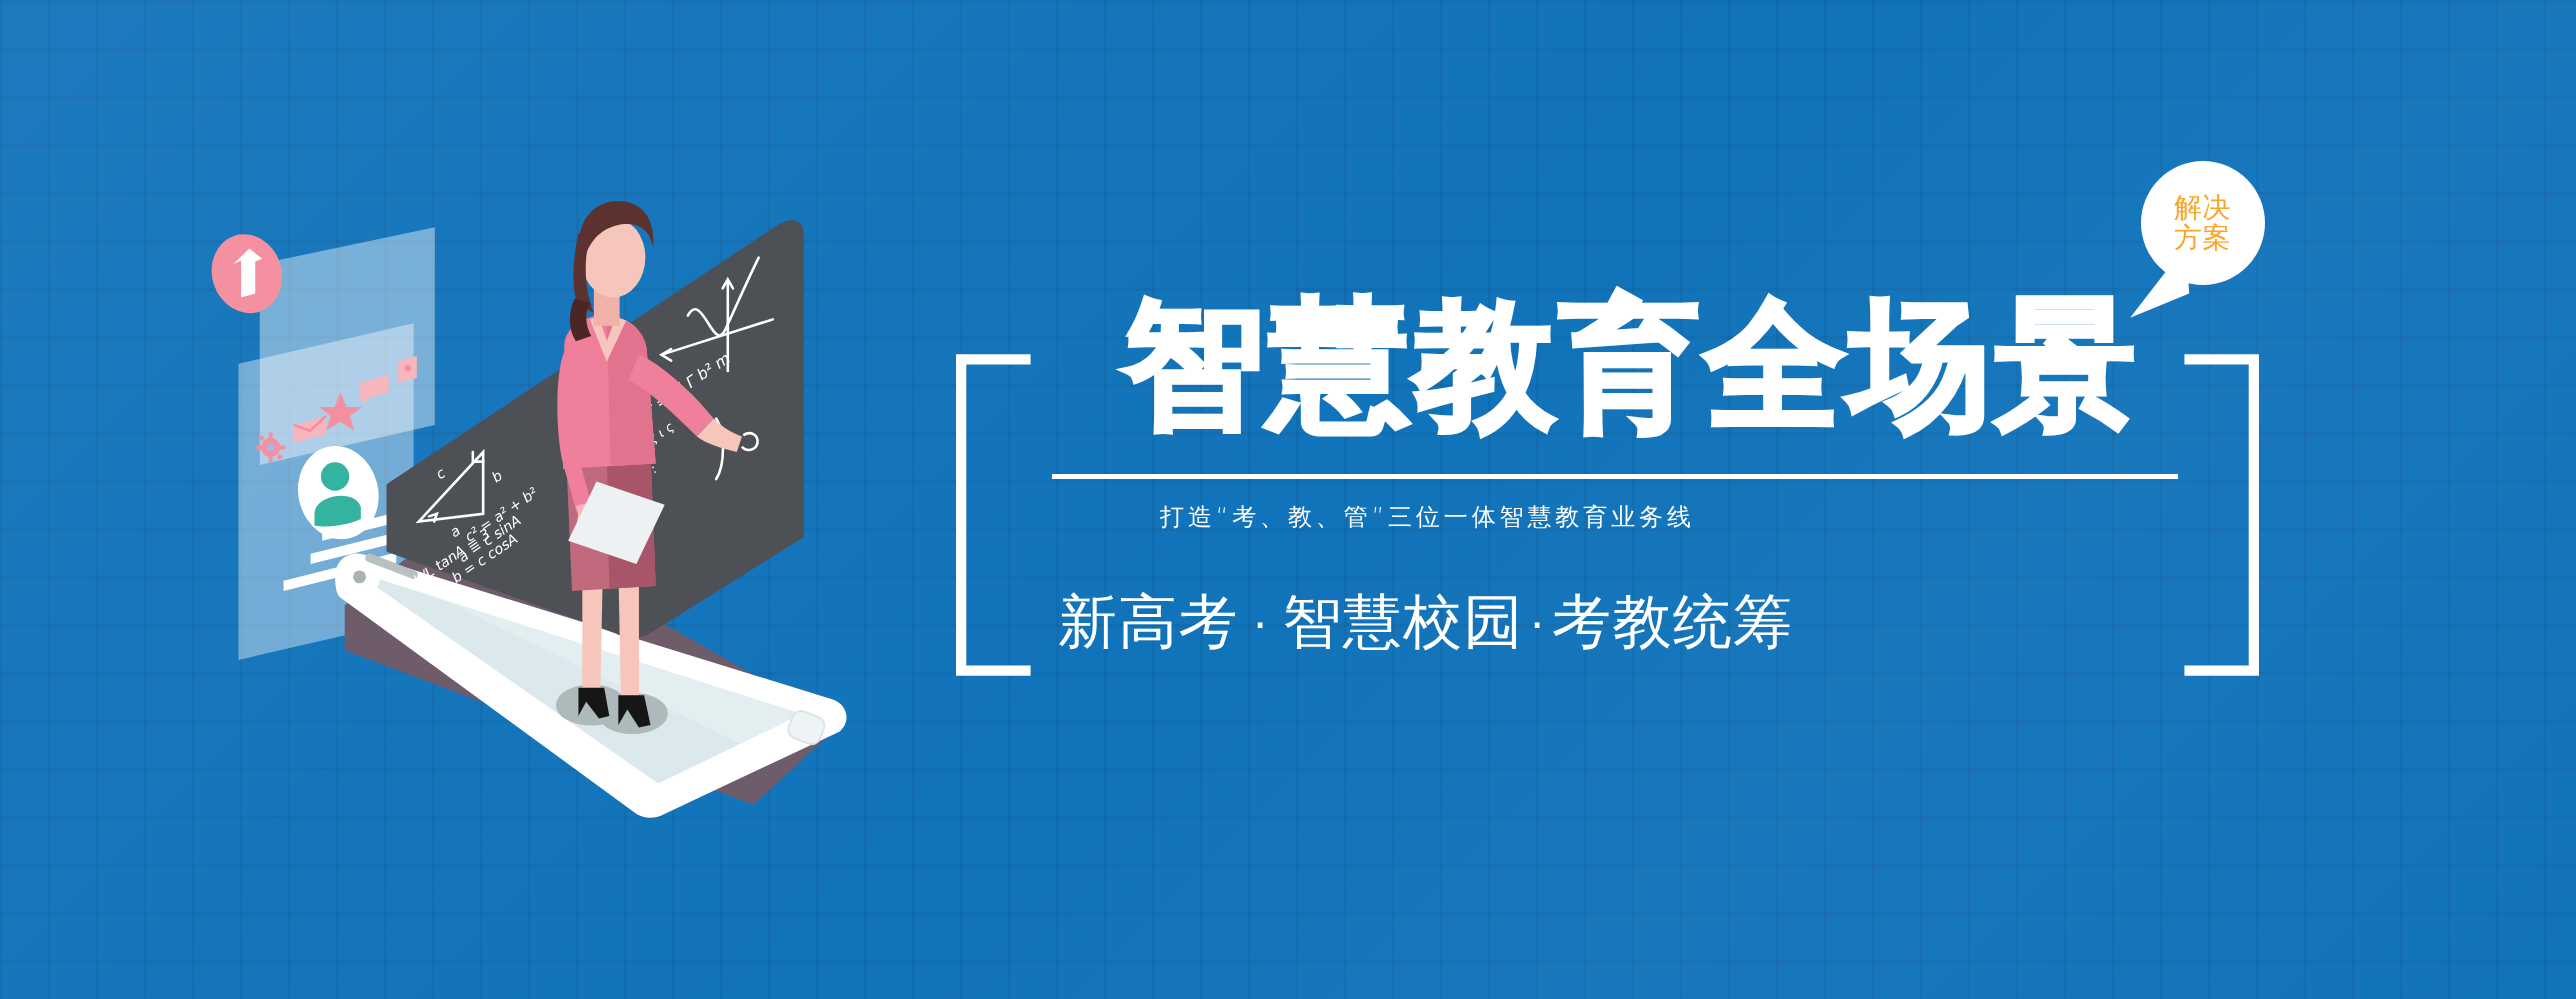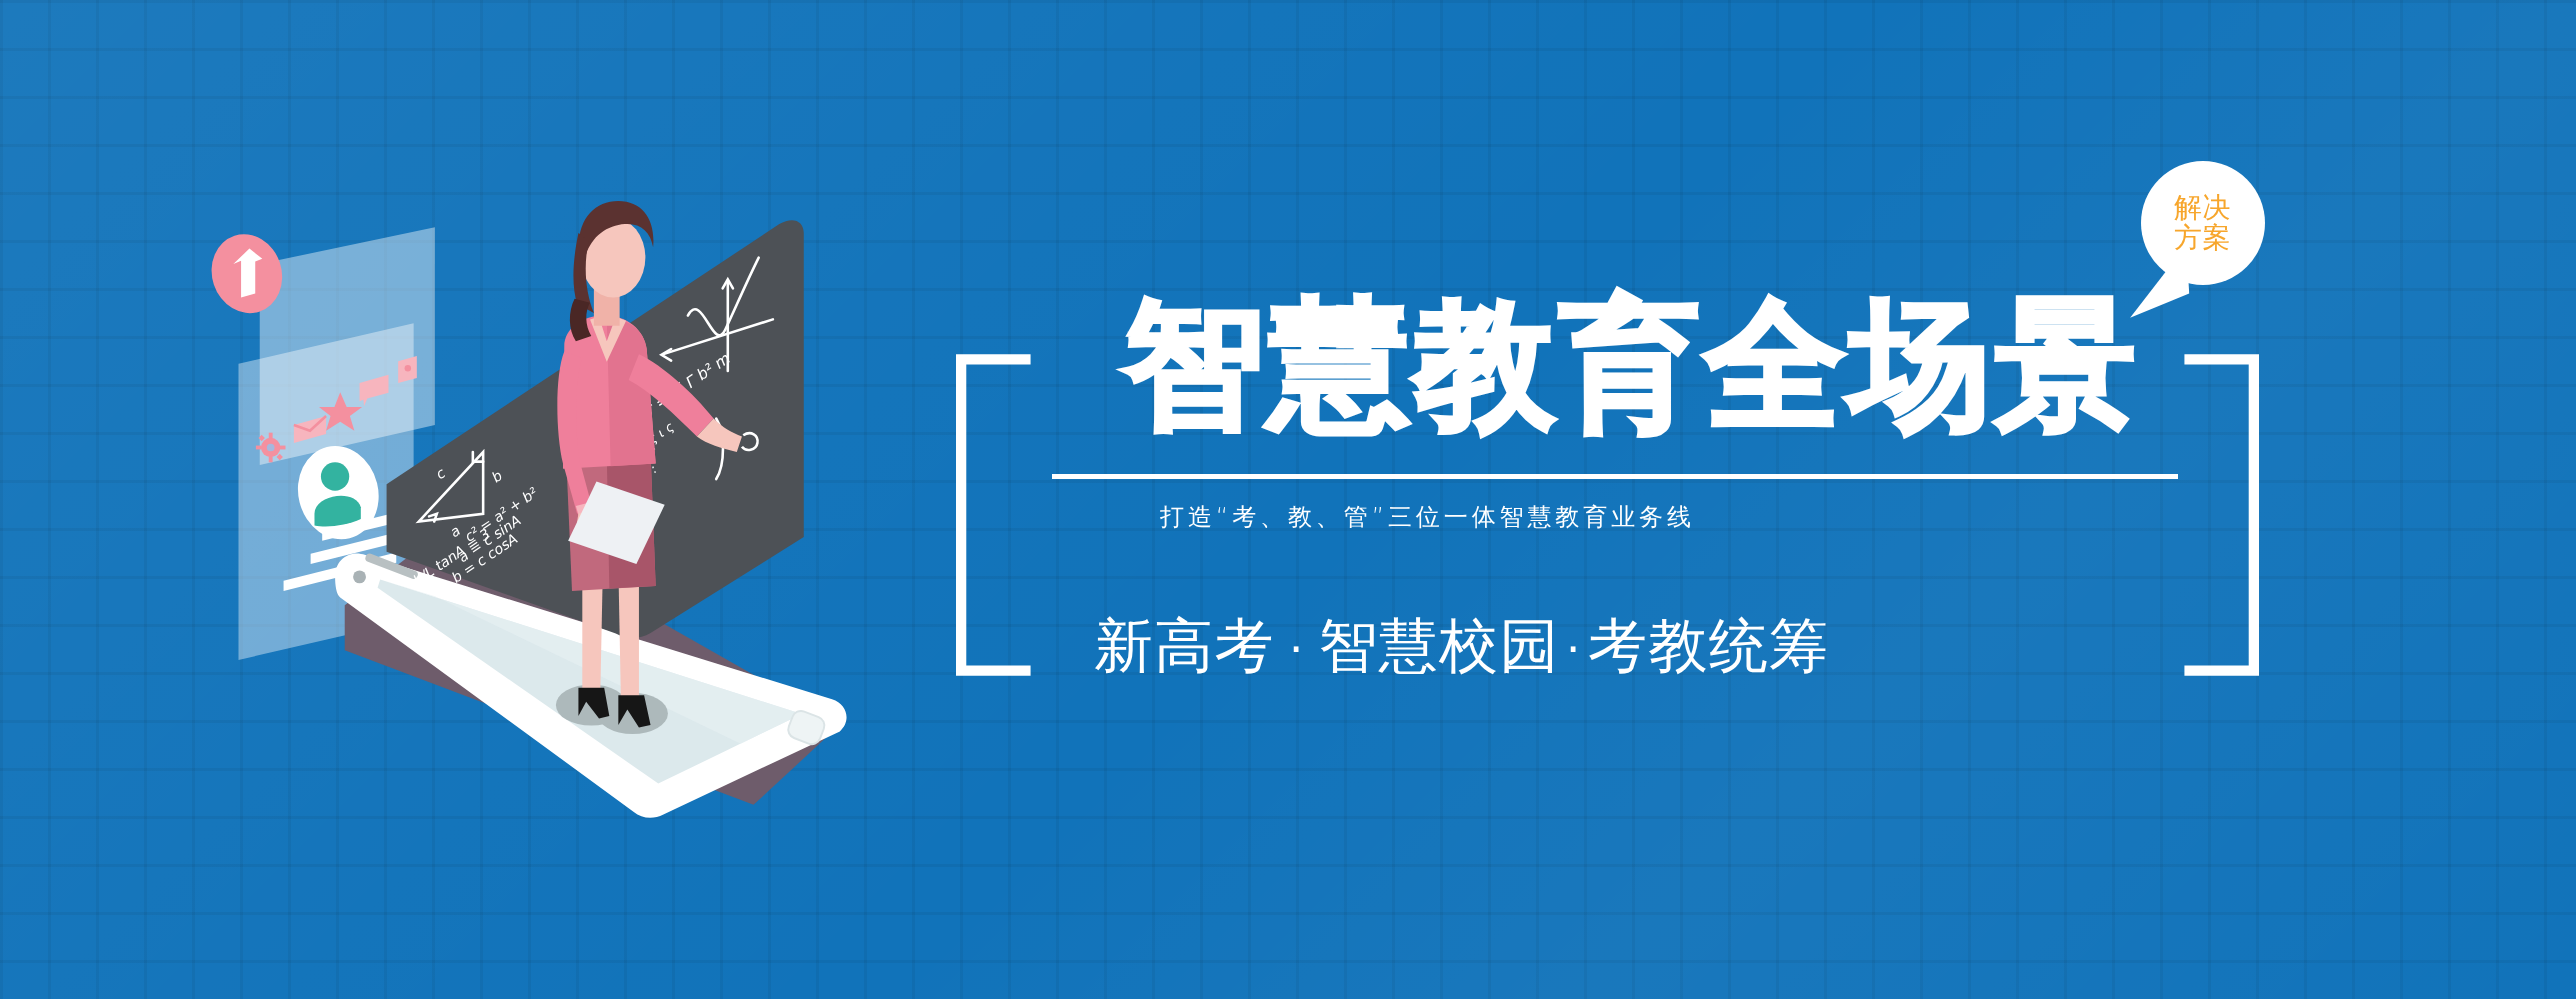--- a/index.html
+++ b/index.html
@@ -33,25 +33,24 @@
   .rule{
     position:absolute;left:105px;top:191px;width:1126px;height:4.5px;background:#ffffff;
   }
   .subtitle{
     position:absolute;left:213px;top:222px;
     font-size:24px;line-height:1;color:#ffffff;font-weight:300;
     letter-spacing:3.9px;white-space:nowrap;
     font-family:"DejaVu Sans","Liberation Sans",sans-serif;
   }
   .tagline{
-    position:absolute;left:111px;top:333px;
+    position:absolute;left:111px;top:309px;
     font-size:59px;line-height:1;color:#ffffff;font-weight:400;
     letter-spacing:1.3px;white-space:nowrap;
     font-family:"DejaVu Sans","Liberation Sans",sans-serif;
-    margin-left:36px;
   }
   .tagline .dot{display:inline-block;vertical-align:middle;font-size:45px;padding:0 14px;}
   .tagline .dot.tight{padding:0 6.4px;}
 
   .badge{position:absolute;left:2125px;top:161px;width:148px;height:167px;}
   .badge .bubble{
     position:absolute;left:15.5px;top:0px;width:124px;height:124px;border-radius:50%;
     background:#ffffff;
   }
   .badge .tail{position:absolute;left:0px;top:77px;}

